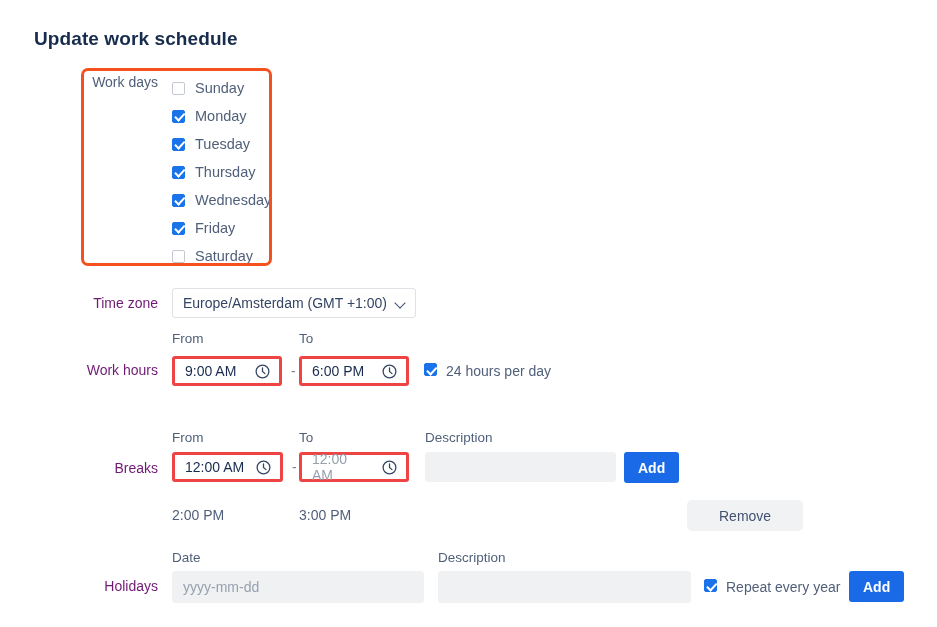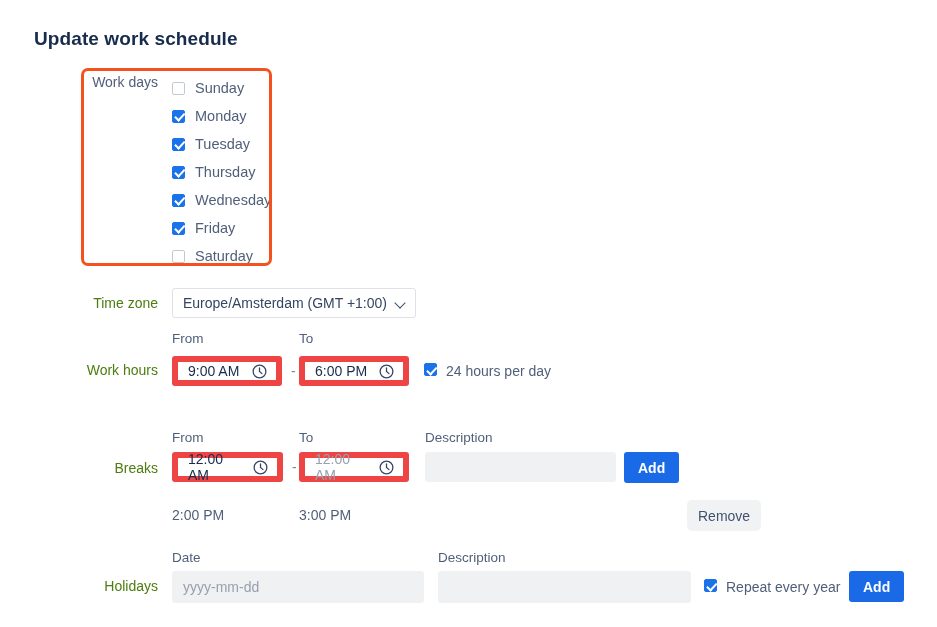--- a/index.html
+++ b/index.html
@@ -33,21 +33,21 @@
     height: 198px;
     border: 3px solid #f4511e;
     border-radius: 7px;
     pointer-events: none;
     z-index: 5;
   }
 
   
   .row-label {
     font-size: 14px;
-    color: #4d7c0f;
+    color: #701a75;
     text-align: right;
     white-space: nowrap;
   }
 
   .sub-label {
     font-size: 13.5px;
     color: #505f79;
     white-space: nowrap;
   }
 
@@ -163,21 +163,21 @@
     left: 0;
   }
   .field-row .row-label {
     position: absolute;
     left: 0;
     width: 158px;
   }
 
   .input {
     background: #ffffff;
-    border: 6px solid #ef4444;
+    border: 3px solid #ef4444;
     border-radius: 3px;
     height: 30px;
     display: flex;
     align-items: center;
     font-size: 14px;
     color: #172b4d;
     padding: 0 8px 0 10px;
     justify-content: space-between;
   }
   .input.muted { color: #97a0af; }
@@ -213,21 +213,21 @@
     cursor: pointer;
     font-family: "Liberation Sans", sans-serif;
   }
   .btn-remove {
     background: #f1f2f4;
     color: #42526e;
     font-size: 14px;
     border: none;
     border-radius: 5px;
     height: 31px;
-    padding: 0 11px;
+    padding: 0 32px;
     cursor: pointer;
     font-family: "Liberation Sans", sans-serif;
   }
 
   .inline-check {
     display: flex;
     align-items: flex-start;
     font-size: 14px;
     color: #505f79;
     white-space: nowrap;

